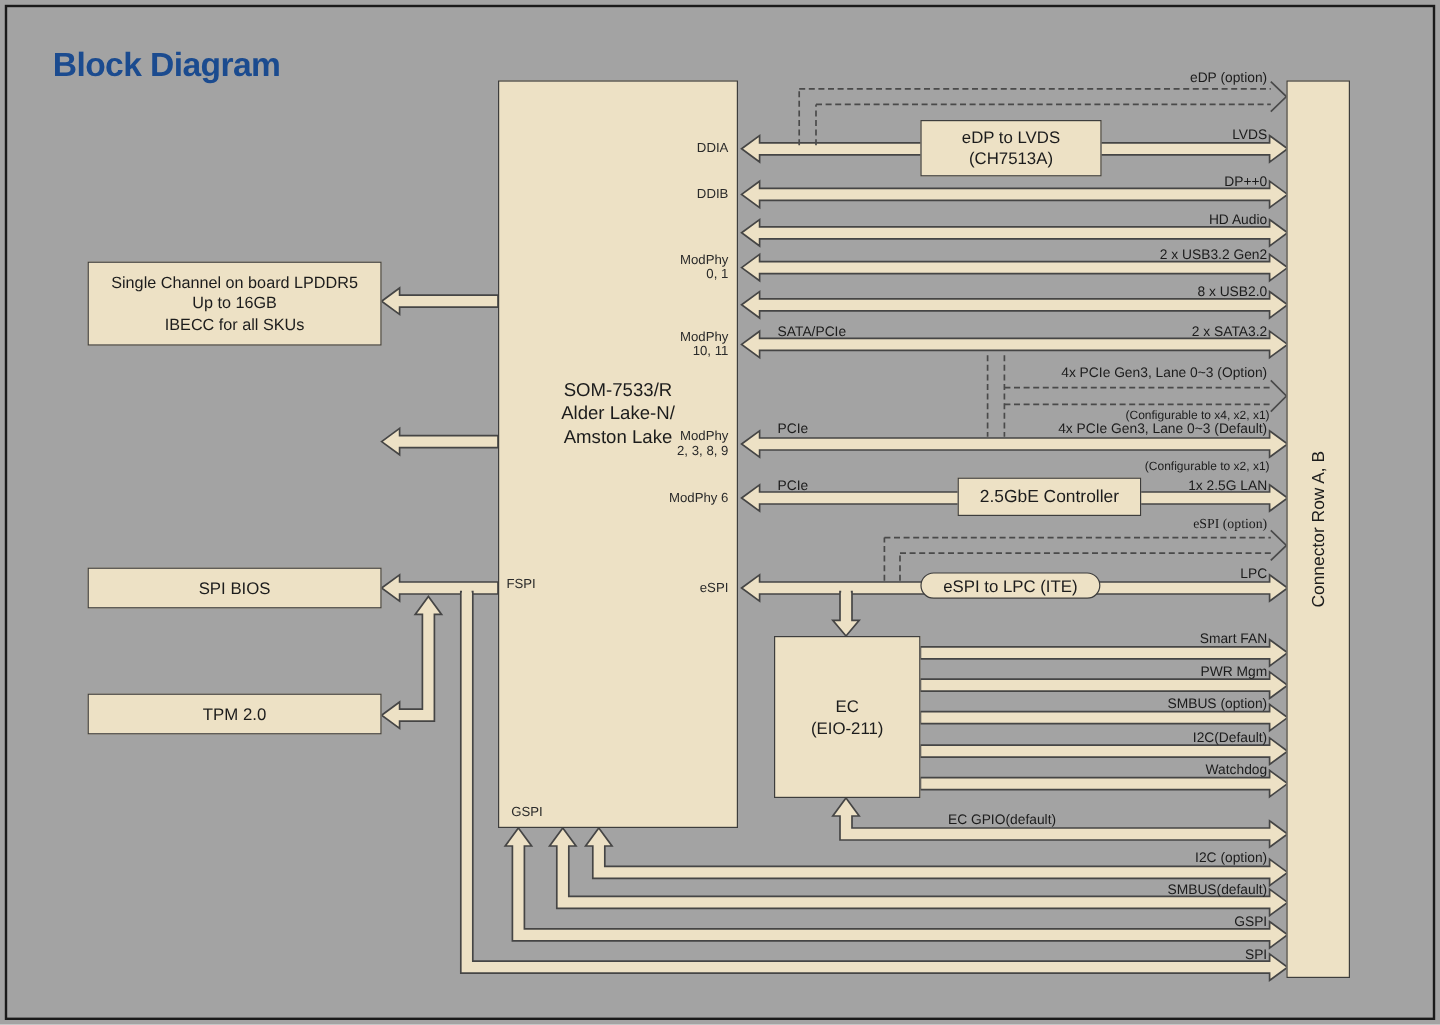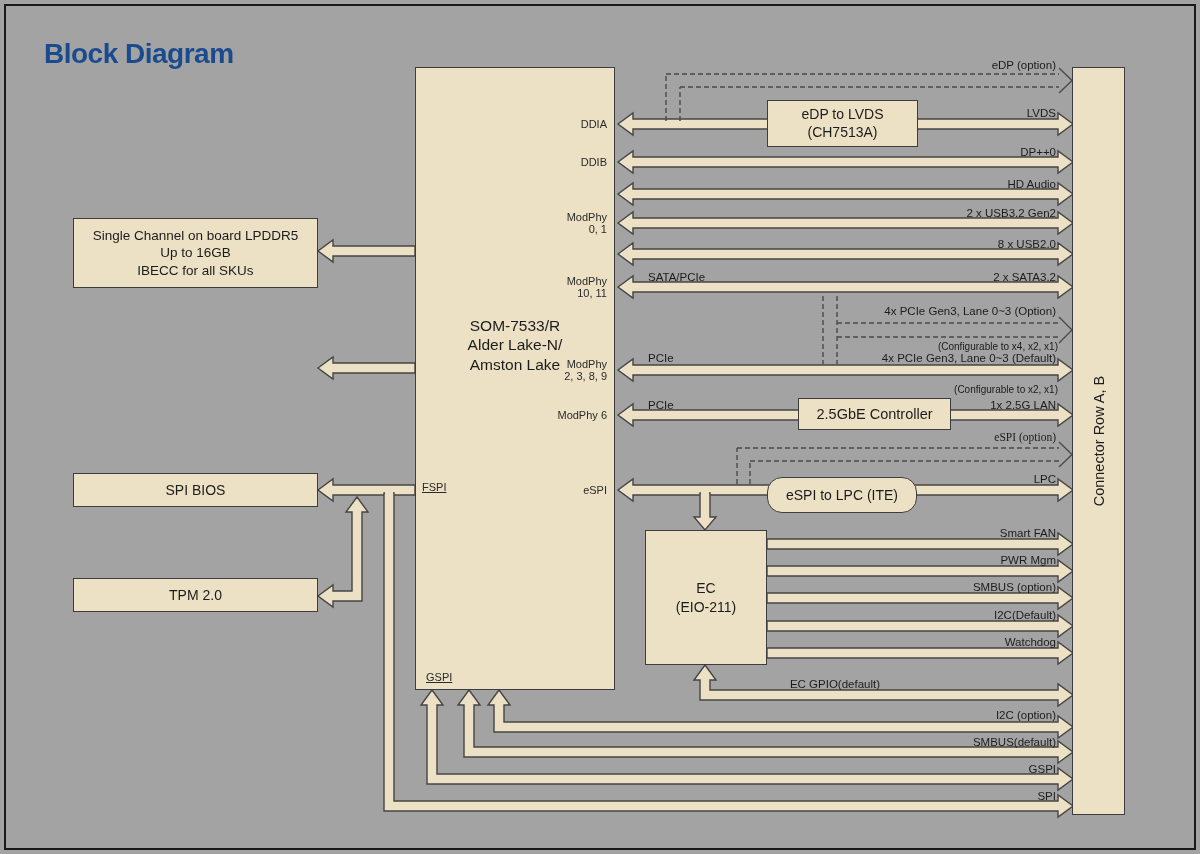--- a/index.html
+++ b/index.html
@@ -10,21 +10,21 @@
          color:#1b4b8f;letter-spacing:-0.5px;z-index:4;}
   svg.wires{position:absolute;left:0;top:0;z-index:1;}
   .blk{position:absolute;background:#ede1c5;border:1.5px solid #3d3d3d;box-sizing:border-box;
        display:flex;align-items:center;justify-content:center;text-align:center;
        color:#1c1c1c;z-index:2;}
   .pre{white-space:pre-line;}
   .som-name{position:absolute;top:248px;left:0;width:100%;text-align:center;
             font-size:15.5px;line-height:1.25;color:#1c1c1c;}
   .port{position:absolute;font-size:11px;line-height:12px;color:#2a2a2a;
         right:7px;text-align:right;white-space:pre-line;}
-  .port.lft{left:6px;right:auto;text-align:left;text-decoration:underline;}
+  .port.lft{left:6px;right:auto;text-align:left;}
   .vert{position:absolute;left:50%;top:50%;transform:translate(-50%,-50%) rotate(-90deg);
         white-space:nowrap;font-size:14.5px;color:#1c1c1c;}
   .lbl{position:absolute;font-size:11.5px;color:#1c1c1c;white-space:nowrap;z-index:3;}
   .r{text-align:right;}
   .c{text-align:center;}
   .cfg{font-size:10px;}
 </style>
 </head>
 <body>
 
@@ -120,21 +120,21 @@
 
   <div class="blk pre" style="left:73px;top:218px;width:245px;height:70px;font-size:13.5px;line-height:1.3;">Single Channel on board LPDDR5
 Up to 16GB
 IBECC for all SKUs</div>
   <div class="blk" style="left:73px;top:473px;width:245px;height:34px;font-size:14px;">SPI BIOS</div>
   <div class="blk" style="left:73px;top:578px;width:245px;height:34px;font-size:14px;">TPM 2.0</div>
 
   <div class="blk pre" style="left:767px;top:100px;width:151px;height:47px;font-size:14px;line-height:1.25;">eDP to LVDS
 (CH7513A)</div>
   <div class="blk" style="left:767px;top:398px;width:153px;height:32px;font-size:14.5px;margin-left:31px;">2.5GbE Controller</div>
-  <div class="blk" style="left:767px;top:477px;width:150px;height:36px;font-size:14px;border-radius:15px;">eSPI to LPC (ITE)</div>
+  <div class="blk" style="left:767px;top:477px;width:150px;height:22px;font-size:14px;border-radius:15px;">eSPI to LPC (ITE)</div>
   <div class="blk pre" style="left:645px;top:530px;width:122px;height:135px;font-size:14px;line-height:1.35;">EC
 (EIO-211)</div>
 
   <div class="lbl r" style="right:144px;top:59px;width:200px;">eDP (option)</div>
   <div class="lbl r" style="right:144px;top:107px;width:200px;">LVDS</div>
   <div class="lbl r" style="right:144px;top:146px;width:200px;">DP++0</div>
   <div class="lbl r" style="right:144px;top:178px;width:200px;">HD Audio</div>
   <div class="lbl r" style="right:144px;top:207px;width:200px;">2 x USB3.2 Gen2</div>
   <div class="lbl r" style="right:144px;top:238px;width:200px;">8 x USB2.0</div>
   <div class="lbl" style="left:648px;top:271px;">SATA/PCIe</div>

